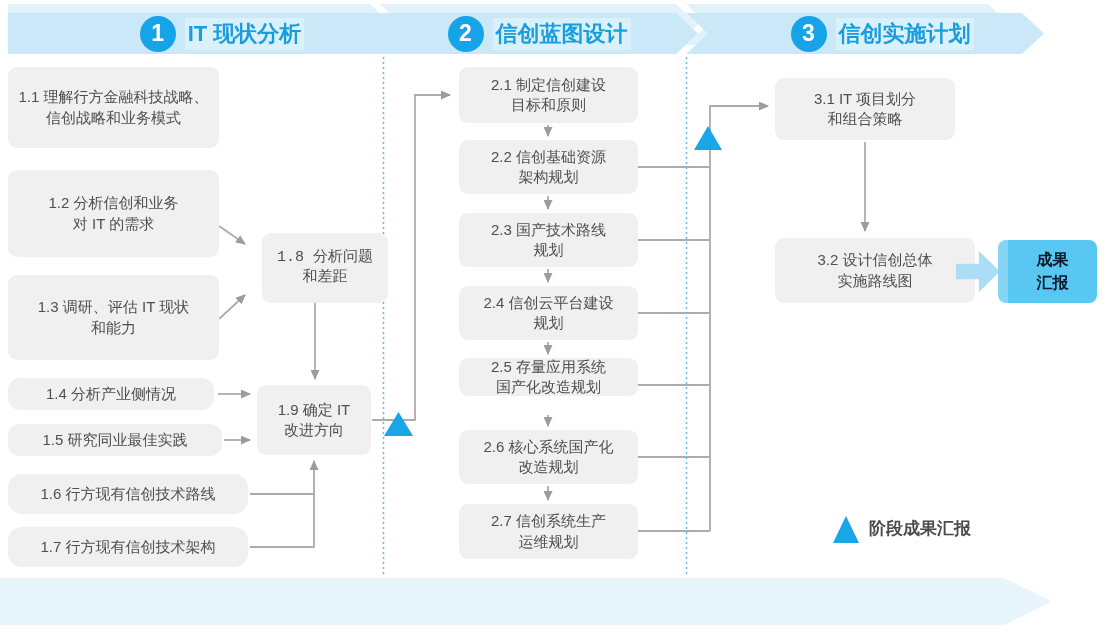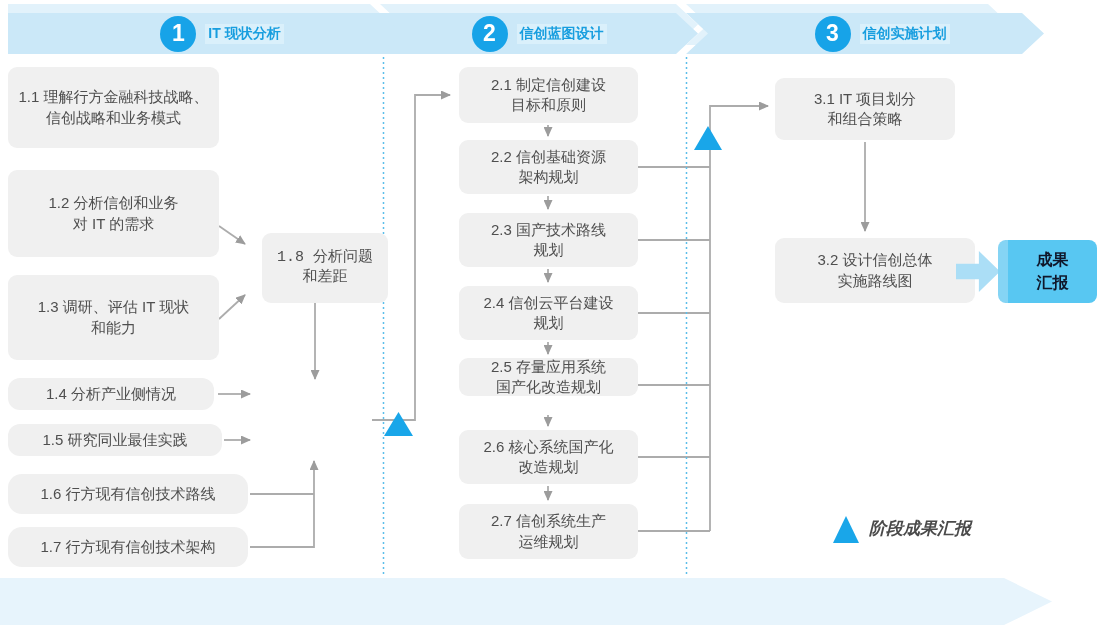--- a/index.html
+++ b/index.html
@@ -8,21 +8,21 @@
 
   
   .band-bg{position:absolute;top:4px;height:41px;background:#E2F2FB;}
   .band{position:absolute;top:13px;height:41px;background:#CBE8F8;display:flex;align-items:center;justify-content:center;gap:9px;}
   #band1bg,#band1{left:8px;width:384px;clip-path:polygon(0 0,calc(100% - 22px) 0,100% 50%,calc(100% - 22px) 100%,0 100%);}
   #band2bg,#band2{left:380px;width:318px;clip-path:polygon(0 0,calc(100% - 22px) 0,100% 50%,calc(100% - 22px) 100%,0 100%,22px 50%);}
   #band3bg,#band3{left:686px;width:324px;clip-path:polygon(0 0,calc(100% - 22px) 0,100% 50%,calc(100% - 22px) 100%,0 100%,22px 50%);}
   #band1{padding-left:22px;}
   #band3{padding-left:34px;}
   .phase-num{width:36px;height:36px;border-radius:50%;background:#17A3E8;color:#fff;font-weight:bold;font-size:23px;display:flex;align-items:center;justify-content:center;flex:0 0 auto;}
-  .phase-title{color:#189EDF;font-weight:bold;font-size:14px;background:#DAF0FB;padding:1px 3px;white-space:nowrap;}
+  .phase-title{color:#189EDF;font-weight:bold;font-size:22px;background:#DAF0FB;padding:1px 3px;white-space:nowrap;}
 
   
   .box{position:absolute;background:#F0F0F0;border-radius:9px;display:flex;align-items:center;justify-content:center;text-align:center;font-size:15px;color:#4F4F4F;white-space:pre-line;line-height:1.35;}
   #b11{left:8px;top:67px;width:211px;height:81px;}
   #b12{left:8px;top:170px;width:211px;height:87px;}
   #b13{left:8px;top:275px;width:211px;height:85px;}
   #b14{left:8px;top:378px;width:206px;height:32px;border-radius:12px;}
   #b15{left:8px;top:424px;width:214px;height:32px;border-radius:12px;}
   #b16{left:8px;top:474px;width:240px;height:40px;border-radius:14px;}
   #b17{left:8px;top:527px;width:240px;height:40px;border-radius:14px;}
@@ -39,21 +39,21 @@
   #b32{left:775px;top:238px;width:200px;height:65px;}
 
   
   #result{position:absolute;left:998px;top:240px;width:89px;height:63px;background:#58C7F2;border-left:10px solid #85D4F4;border-radius:8px;color:#0f172a;font-weight:bold;font-size:16px;display:flex;align-items:center;justify-content:center;text-align:center;white-space:pre-line;line-height:1.4;}
   #result-arrow{position:absolute;left:956px;top:251px;width:44px;height:41px;background:#ABDEF6;clip-path:polygon(0 31%,52% 31%,52% 0,100% 50%,52% 100%,52% 69%,0 69%);}
 
   
   #wires{position:absolute;left:0;top:0;pointer-events:none;}
 
   
-  #legend-label{position:absolute;left:869px;top:517px;font-weight:bold;font-size:17px;color:#4A4A4A;font-style:italic;}
+  #legend-label{position:absolute;left:869px;top:517px;font-weight:bold;font-size:17px;color:#4A4A4A;}
 
   
   #bottomband{position:absolute;left:0;top:578px;width:1052px;height:47px;background:#E7F4FC;clip-path:polygon(0 0,calc(100% - 48px) 0,100% 50%,calc(100% - 48px) 100%,0 100%);}
   .bottom-label{position:absolute;top:11px;font-weight:bold;font-size:17px;color:#0E9FDE;white-space:nowrap;margin-top:34px;}
   #bl1{left:398px;}
   #bl2{left:596px;}
 </style>
 </head>
 <body>
 
@@ -124,20 +124,22 @@
   <div class="box" id="b12">1.2 分析信创和业务
 对 IT 的需求</div>
   <div class="box" id="b13">1.3 调研、评估 IT 现状
 和能力</div>
   <div class="box" id="b14">1.4 分析产业侧情况</div>
   <div class="box" id="b15">1.5 研究同业最佳实践</div>
   <div class="box" id="b16">1.6 行方现有信创技术路线</div>
   <div class="box" id="b17">1.7 行方现有信创技术架构</div>
   <div class="box" id="b18">1.8 分析问题
 和差距</div>
+  <div class="box" id="b19">1.9 确定 IT
+改进方向</div>
 
   <div class="box" id="b21">2.1 制定信创建设
 目标和原则</div>
   <div class="box" id="b22">2.2 信创基础资源
 架构规划</div>
   <div class="box" id="b23">2.3 国产技术路线
 规划</div>
   <div class="box" id="b24">2.4 信创云平台建设
 规划</div>
   <div class="box" id="b25">2.5 存量应用系统

